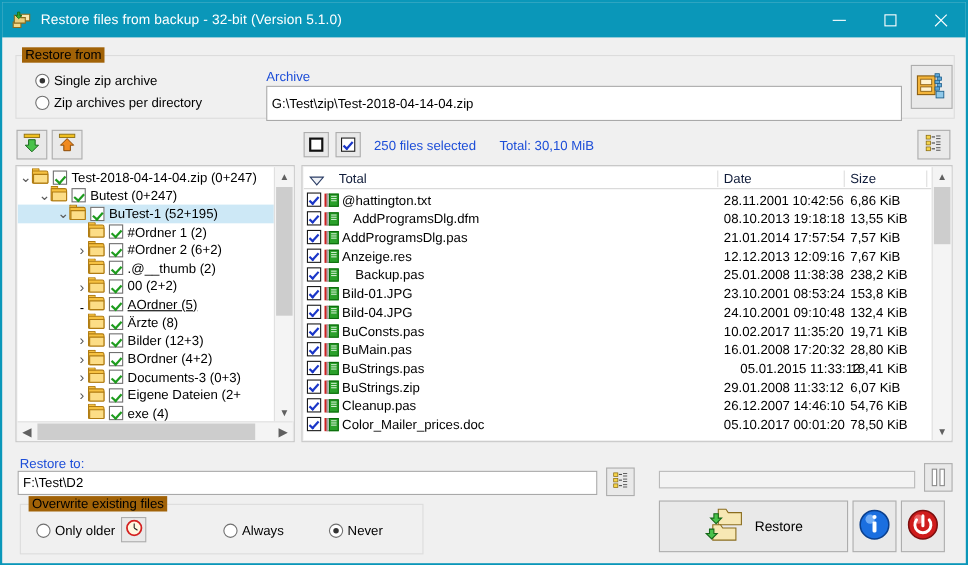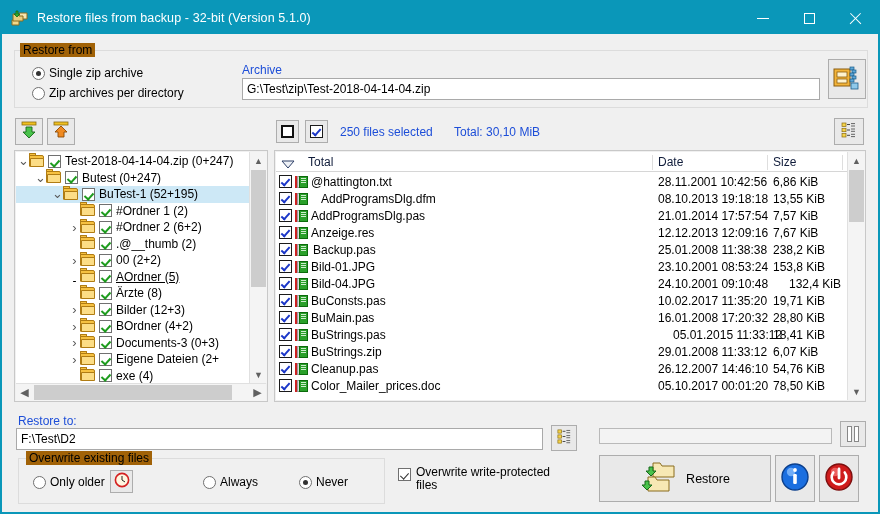--- a/index.html
+++ b/index.html
@@ -177,21 +177,21 @@
   <div class="radio on" style="left:30px;top:64px;">
     <span class="dot"></span>
     <span class="rtxt">Single zip archive</span>
   </div>
   <div class="radio" style="left:30px;top:84px;">
     <span class="dot"></span>
     <span class="rtxt">Zip archives per directory</span>
   </div>
 
   <div class="lbl" style="left:240px;top:61px;">Archive</div>
-  <div class="textbox" style="left:240px;top:76px;width:578px;height:22px;">G:\Test\zip\Test-2018-04-14-04.zip</div>
+  <div class="textbox" style="left:240px;top:76px;width:578px;height:32px;">G:\Test\zip\Test-2018-04-14-04.zip</div>
 
   <div class="btn" style="left:826px;top:57px;width:38px;height:40px;">
     <span>
       <svg width="28" height="26" viewBox="0 0 28 26">
         <rect x="1" y="4" width="16" height="17" fill="#f3b43a" stroke="#8a5d10" stroke-width="1"></rect>
         <rect x="4" y="7" width="10" height="5" fill="#fff3cf" stroke="#8a5d10" stroke-width="0.8"></rect>
         <rect x="4" y="14" width="10" height="4" fill="#fff3cf" stroke="#8a5d10" stroke-width="0.8"></rect>
         <rect x="17" y="2" width="4" height="3" fill="#5fa8d8" stroke="#1b5d8a" stroke-width="0.7"></rect>
         <rect x="19" y="5" width="4" height="3" fill="#5fa8d8" stroke="#1b5d8a" stroke-width="0.7"></rect>
         <rect x="17" y="8" width="4" height="3" fill="#5fa8d8" stroke="#1b5d8a" stroke-width="0.7"></rect>
@@ -460,21 +460,21 @@
           <span class="fl-date" style="left: 382px;">12.12.2013 12:09:16</span>
           <span class="fl-size" style="left: 497px;">7,67 KiB</span>
         </div>
         <div class="flrow" style="top: 68px; width: 571px;">
           <span class="chk blue" style="margin-left: 3px;"></span>
           <span class="ficon" style="margin-left: 3px;">
             <i class="redmark"></i>
             <i class="grayedge"></i>
             <i class="sheet"></i>
           </span>
-          <span style="margin-left: 4px;">Backup.pas</span>
+          <span style="margin-left: 14px;">Backup.pas</span>
           <span class="fl-date" style="left: 382px;">25.01.2008 11:38:38</span>
           <span class="fl-size" style="left: 497px;">238,2 KiB</span>
         </div>
         <div class="flrow" style="top: 85px; width: 571px;">
           <span class="chk blue" style="margin-left: 3px;"></span>
           <span class="ficon" style="margin-left: 3px;">
             <i class="redmark"></i>
             <i class="grayedge"></i>
             <i class="sheet"></i>
           </span>
@@ -484,21 +484,21 @@
         </div>
         <div class="flrow" style="top: 102px; width: 571px;">
           <span class="chk blue" style="margin-left: 3px;"></span>
           <span class="ficon" style="margin-left: 3px;">
             <i class="redmark"></i>
             <i class="grayedge"></i>
             <i class="sheet"></i>
           </span>
           <span style="margin-left: 2px;">Bild-04.JPG</span>
           <span class="fl-date" style="left: 382px;">24.10.2001 09:10:48</span>
-          <span class="fl-size" style="left: 497px; margin-left: 16px;">132,4 KiB</span>
+          <span class="fl-size" style="left: 497px;">132,4 KiB</span>
         </div>
         <div class="flrow" style="top: 119px; width: 571px;">
           <span class="chk blue" style="margin-left: 3px;"></span>
           <span class="ficon" style="margin-left: 3px;">
             <i class="redmark"></i>
             <i class="grayedge"></i>
             <i class="sheet"></i>
           </span>
           <span style="margin-left: 2px;">BuConsts.pas</span>
           <span class="fl-date" style="left: 382px;">10.02.2017 11:35:20</span>
@@ -599,24 +599,20 @@
   </div>
   <div class="radio" style="left:201px;top:473px;">
     <span class="dot"></span>
     <span class="rtxt">Always</span>
   </div>
   <div class="radio on" style="left:297px;top:473px;">
     <span class="dot"></span>
     <span class="rtxt">Never</span>
   </div>
 
-  <div style="position:absolute;left:396px;top:464px;display:flex;align-items:flex-start;">
-    <span class="chk dark" style="margin-top:2px;"></span>
-    <span style="margin-left:5px;width:140px;line-height:13px;font-size:12px;">Overwrite write-protected files</span>
-  </div>
 
   <div class="progressbar" style="left:597px;top:426px;width:233px;height:16px;"></div>
   <div class="btn" style="left:838px;top:419px;width:26px;height:26px;">
     <span class="icon-pause">
         <span></span>
         <span></span>
       </span>
   </div>
 
   <div class="btn" style="left:597px;top:453px;width:172px;height:47px;">

